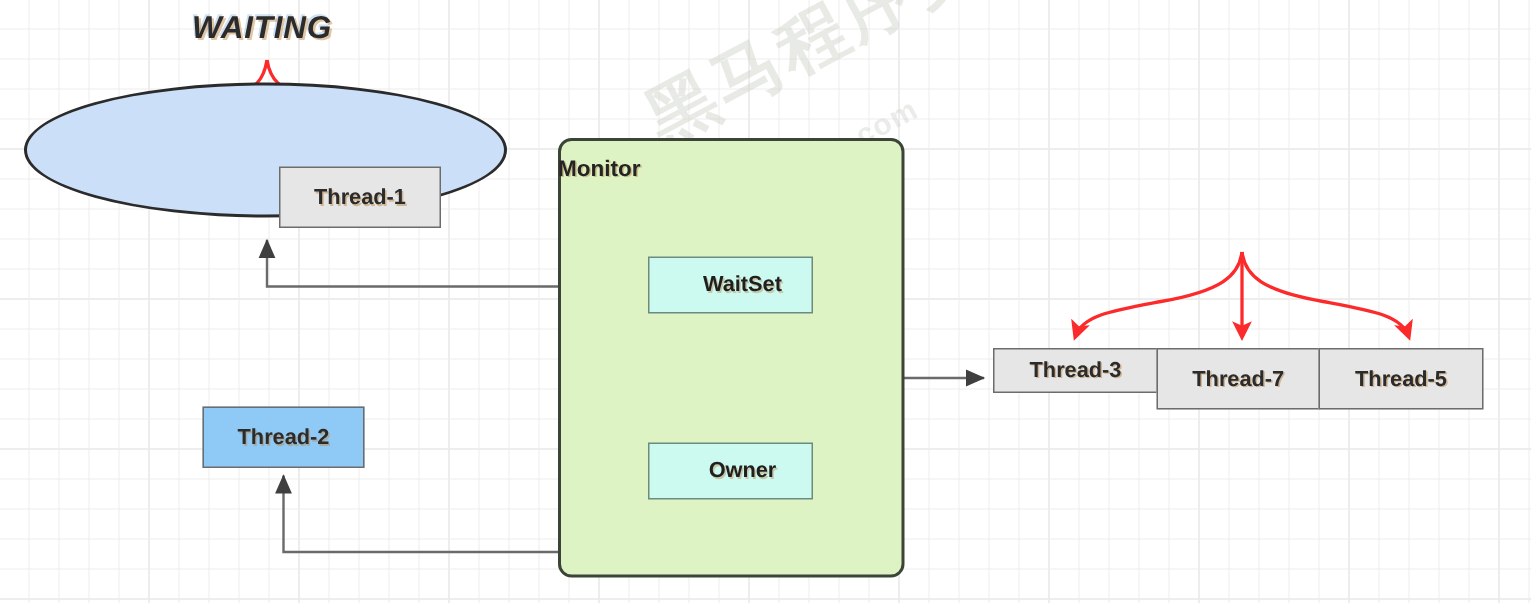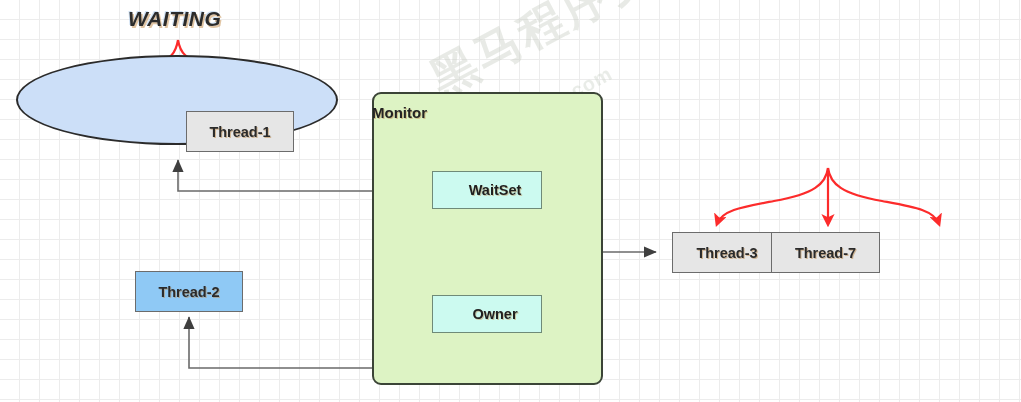--- a/index.html
+++ b/index.html
@@ -97,21 +97,21 @@
     display: flex;
     align-items: center;
     justify-content: center;
     font-weight: bold;
     font-size: 14.5px;
     color: #2b2b2b;
     text-shadow: 1px 1px 0 rgba(190,140,80,0.55);
   }
   #thread0 { left: 62px;  top: 87px; width: 104px; height: 41px; }
   #thread1 { left: 186px; top: 87px; width: 108px; height: 41px; margin-top: 24px; }
-  #thread3 { left: 662px; top: 232px; width: 110px; height: 41px; margin-left: 10px; }
+  #thread3 { left: 662px; top: 232px; width: 110px; height: 30px; }
   #thread4 { left: 771px; top: 232px; width: 109px; height: 41px; }
   #thread5 { left: 879px; top: 232px; width: 110px; height: 41px; }
 
   #thread2 {
     position: absolute;
     left: 135px;
     top: 271px;
     width: 108px;
     height: 41px;
     box-sizing: border-box;
@@ -214,14 +214,15 @@
 
   <div id="monitor-box"></div>
   <div id="monitor-title">Monitor</div>
   <div class="inner-box" id="box-waitset">WaitSet</div>
   <div class="inner-box" id="box-owner">Owner</div>
 
   <div id="thread2">Thread-2</div>
 
   <div class="thread-box" id="thread3">Thread-3</div>
   <div class="thread-box" id="thread4">Thread-7</div>
+  <div class="thread-box" id="thread5">Thread-5</div>
 
 </div>
 
 </body></html>

